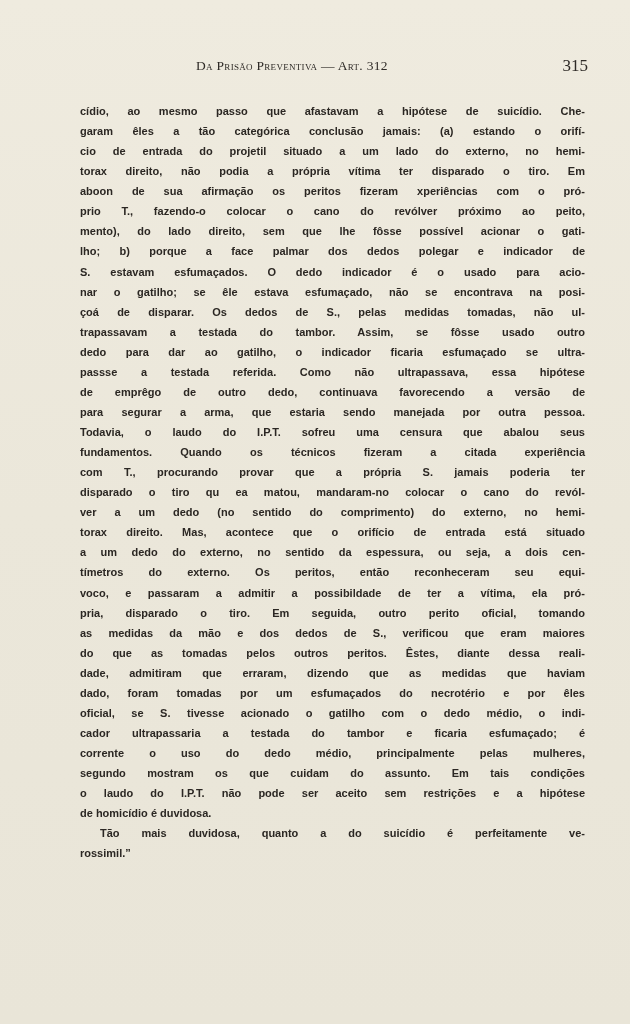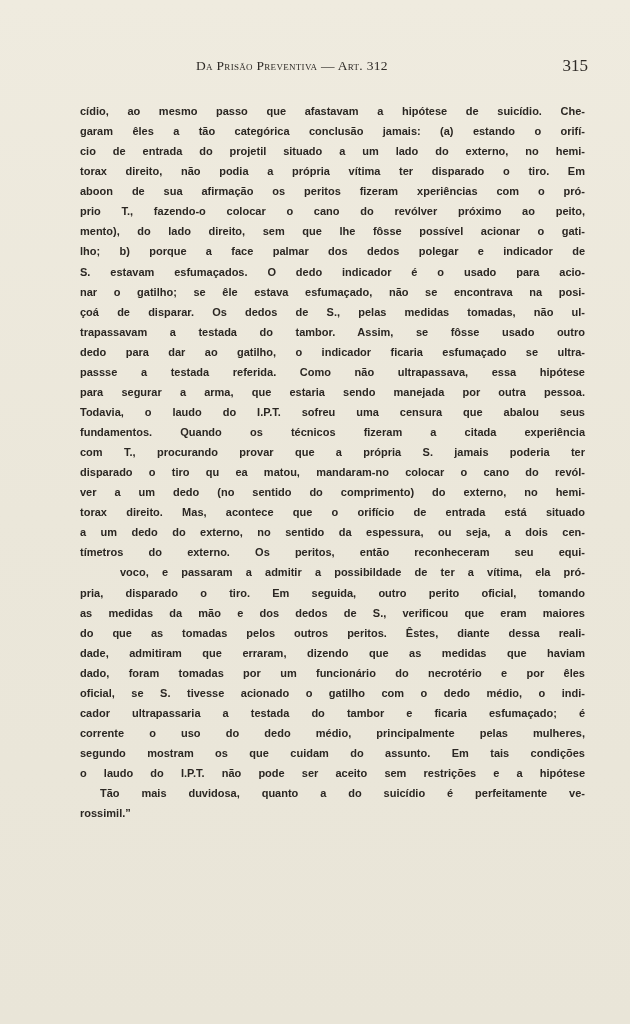--- a/index.html
+++ b/index.html
@@ -64,36 +64,38 @@
       <span class="line" style="height: 20.0732px; line-height: 20.0732px;">aboon de sua afirmação os peritos fizeram xperiências com o pró-</span>
       <span class="line" style="height: 20.0732px; line-height: 20.0732px;">prio T., fazendo-o colocar o cano do revólver próximo ao peito,</span>
       <span class="line" style="height: 20.0732px; line-height: 20.0732px;">mento), do lado direito, sem que lhe fôsse possível acionar o gati-</span>
       <span class="line" style="height: 20.0732px; line-height: 20.0732px;">lho; b) porque a face palmar dos dedos polegar e indicador de</span>
       <span class="line" style="height: 20.0732px; line-height: 20.0732px;">S. estavam esfumaçados. O dedo indicador é o usado para acio-</span>
       <span class="line" style="height: 20.0732px; line-height: 20.0732px;">nar o gatilho; se êle estava esfumaçado, não se encontrava na posi-</span>
       <span class="line" style="height: 20.0732px; line-height: 20.0732px;">çoá de disparar. Os dedos de S., pelas medidas tomadas, não ul-</span>
       <span class="line" style="height: 20.0732px; line-height: 20.0732px;">trapassavam a testada do tambor. Assim, se fôsse usado outro</span>
       <span class="line" style="height: 20.0732px; line-height: 20.0732px;">dedo para dar ao gatilho, o indicador ficaria esfumaçado se ultra-</span>
       <span class="line" style="height: 20.0732px; line-height: 20.0732px;">passse a testada referida. Como não ultrapassava, essa hipótese</span>
+      <span class="line" style="height: 20.0732px; line-height: 20.0732px;">de emprêgo de outro dedo, continuava favorecendo a versão de</span>
       <span class="line" style="height: 20.0732px; line-height: 20.0732px;">para segurar a arma, que estaria sendo manejada por outra pessoa.</span>
       <span class="line" style="height: 20.0732px; line-height: 20.0732px;">Todavia, o laudo do I.P.T. sofreu uma censura que abalou seus</span>
       <span class="line" style="height: 20.0732px; line-height: 20.0732px;">fundamentos. Quando os técnicos fizeram a citada experiência</span>
       <span class="line" style="height: 20.0732px; line-height: 20.0732px;">com T., procurando provar que a própria S. jamais poderia ter</span>
       <span class="line" style="height: 20.0732px; line-height: 20.0732px;">disparado o tiro qu ea matou, mandaram-no colocar o cano do revól-</span>
       <span class="line" style="height: 20.0732px; line-height: 20.0732px;">ver a um dedo (no sentido do comprimento) do externo, no hemi-</span>
       <span class="line" style="height: 20.0732px; line-height: 20.0732px;">torax direito. Mas, acontece que o orifício de entrada está situado</span>
       <span class="line" style="height: 20.0732px; line-height: 20.0732px;">a um dedo do externo, no sentido da espessura, ou seja, a dois cen-</span>
       <span class="line" style="height: 20.0732px; line-height: 20.0732px;">tímetros do externo. Os peritos, então reconheceram seu equi-</span>
-      <span class="line" style="height: 20.0732px; line-height: 20.0732px; margin-left: 40px;">voco, e passaram a admitir a possibildade de ter a vítima, ela pró-</span>
+      <span class="line" style="height: 20.0732px; line-height: 20.0732px;">voco, e passaram a admitir a possibildade de ter a vítima, ela pró-</span>
       <span class="line" style="height: 20.0732px; line-height: 20.0732px;">pria, disparado o tiro. Em seguida, outro perito oficial, tomando</span>
       <span class="line" style="height: 20.0732px; line-height: 20.0732px;">as medidas da mão e dos dedos de S., verificou que eram maiores</span>
       <span class="line" style="height: 20.0732px; line-height: 20.0732px;">do que as tomadas pelos outros peritos. Êstes, diante dessa reali-</span>
       <span class="line" style="height: 20.0732px; line-height: 20.0732px;">dade, admitiram que erraram, dizendo que as medidas que haviam</span>
-      <span class="line" style="height: 20.0732px; line-height: 20.0732px;">dado, foram tomadas por um funcionário do necrotério e por êles</span>
+      <span class="line" style="height: 20.0732px; line-height: 20.0732px;">dado, foram tomadas por um esfumaçados do necrotério e por êles</span>
       <span class="line" style="height: 20.0732px; line-height: 20.0732px;">oficial, se S. tivesse acionado o gatilho com o dedo médio, o indi-</span>
       <span class="line" style="height: 20.0732px; line-height: 20.0732px;">cador ultrapassaria a testada do tambor e ficaria esfumaçado; é</span>
       <span class="line" style="height: 20.0732px; line-height: 20.0732px;">corrente o uso do dedo médio, principalmente pelas mulheres,</span>
       <span class="line" style="height: 20.0732px; line-height: 20.0732px;">segundo mostram os que cuidam do assunto. Em tais condições</span>
       <span class="line" style="height: 20.0732px; line-height: 20.0732px;">o laudo do I.P.T. não pode ser aceito sem restrições e a hipótese</span>
+      <span class="line last" style="height: 20.0732px; line-height: 20.0732px;">de homicídio é duvidosa.</span>
       <span class="line indent" style="height: 20.0732px; line-height: 20.0732px;">Tão mais duvidosa, quanto a do suicídio é perfeitamente ve-</span>
       <span class="line last" style="height: 20.0732px; line-height: 20.0732px;">rossimil.”</span>
     </div>
 </div>
 
 </body></html>

